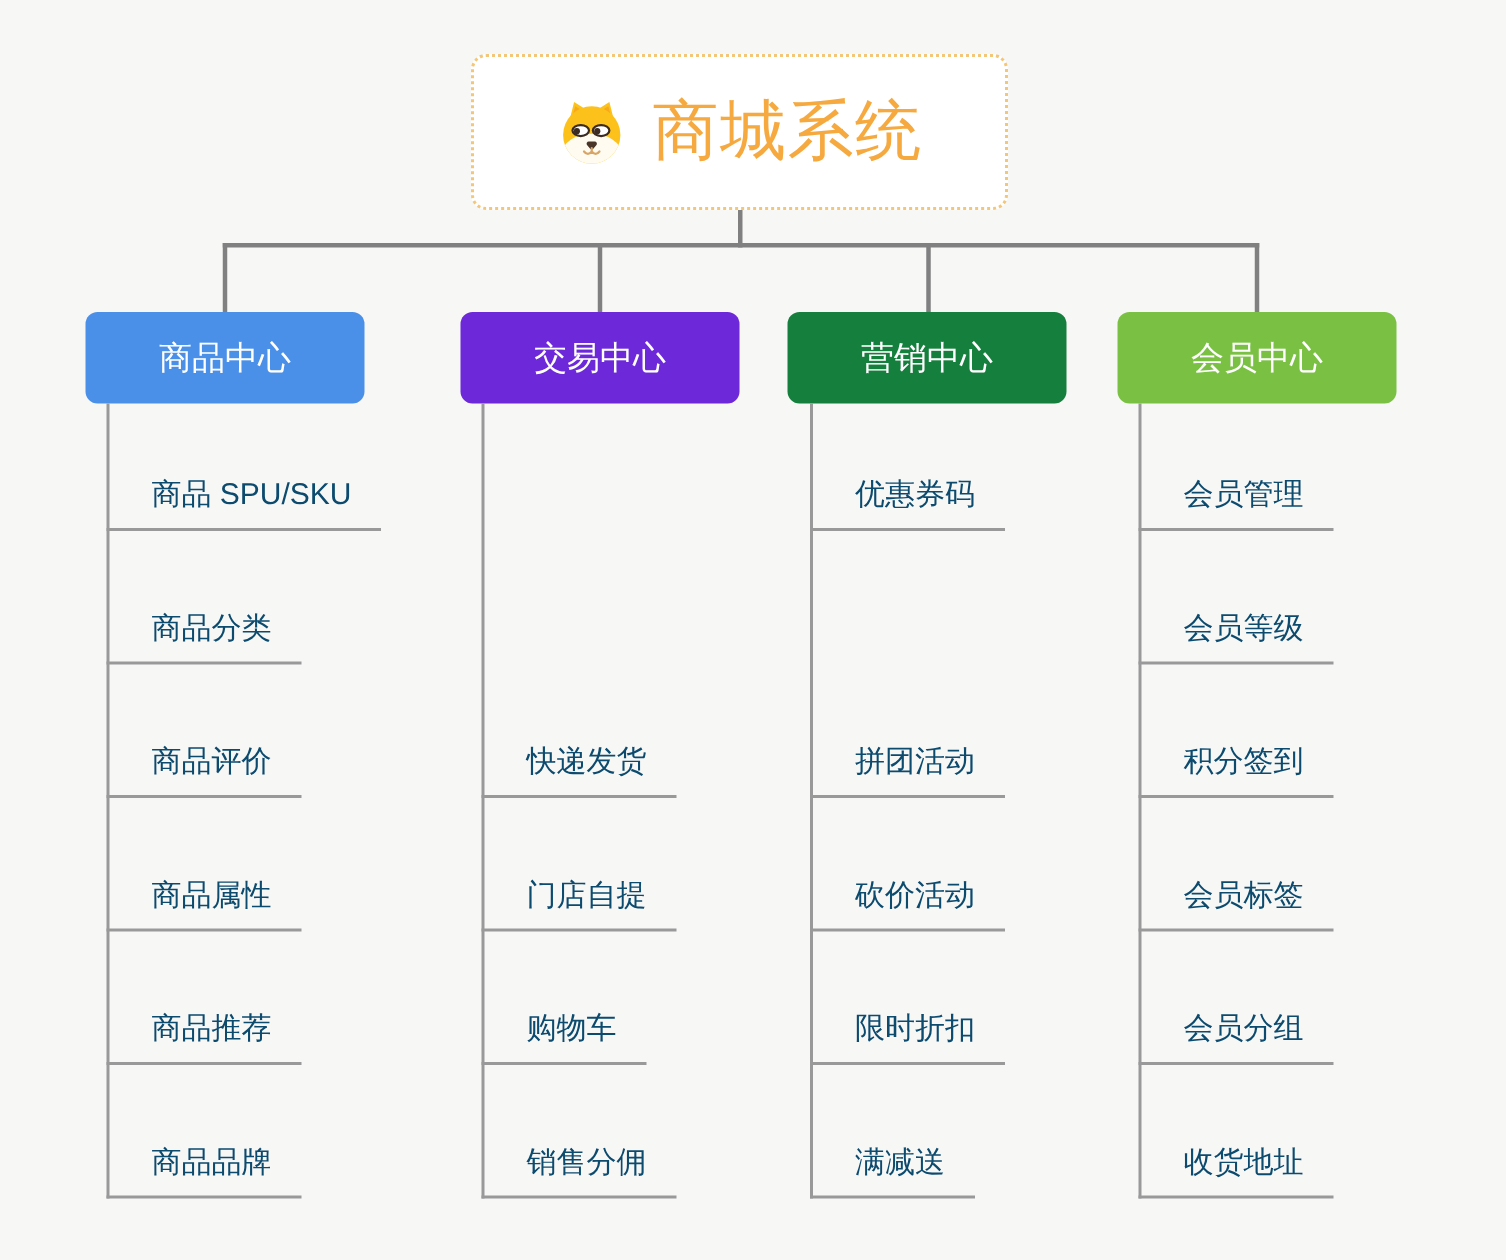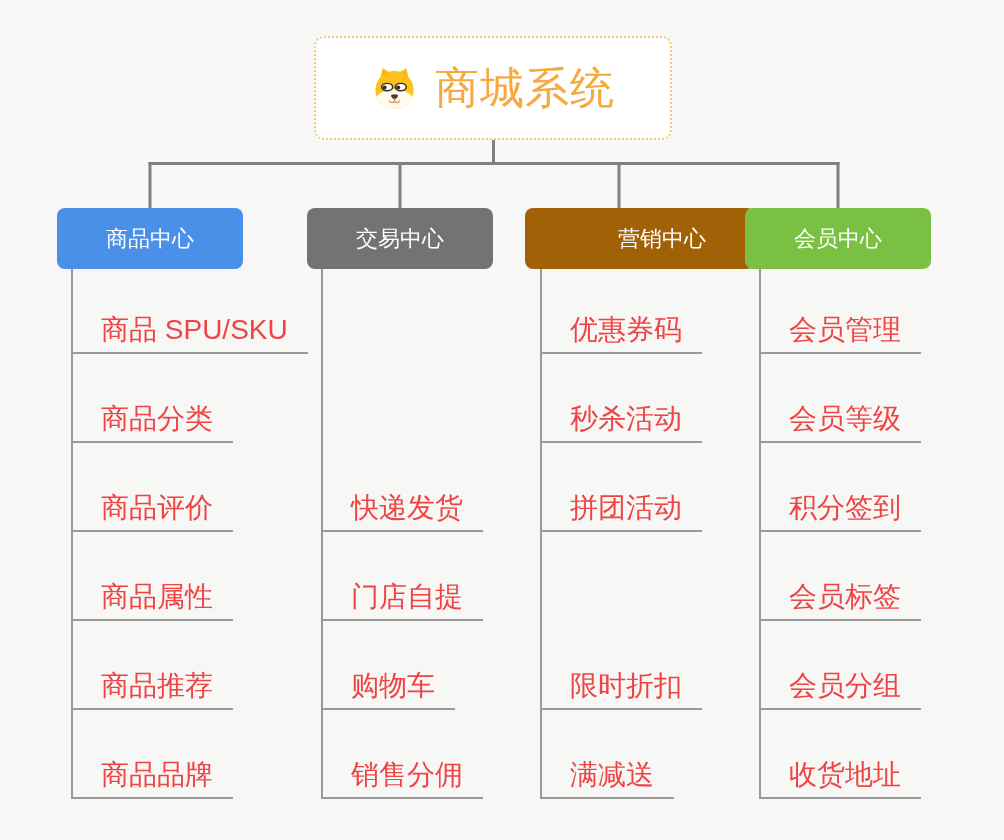--- a/index.html
+++ b/index.html
@@ -37,21 +37,21 @@
     display:flex;align-items:center;justify-content:center;
     white-space:nowrap;cursor:default;
   }
   .b1{left:57px}.b2{left:307px}.b3{left:525px}.b4{left:745px}
   .trunk{
     position:absolute;top:269px;width:2px;height:530px;background:#999999;
   }
   .t1{left:71px}.t2{left:321px}.t3{left:540px}.t4{left:759px}
   .leaf{
     position:absolute;
-    font-size:28px;line-height:32px;color:#ef4444;
+    font-size:20px;line-height:32px;color:#0c4a6e;
     padding:0 20px 6px 30px;
     border-bottom:2px solid #999999;
     white-space:nowrap;cursor:default;
   }
   .c1{left:71px}.c2{left:321px}.c3{left:540px}.c4{left:759px}
   .r1{top:314px}.r2{top:403px}.r3{top:492px}.r4{top:581px}.r5{top:670px}.r6{top:759px}
 </style>
 </head>
 <body>
 
@@ -85,44 +85,44 @@
       <ellipse cx="40.5" cy="30" rx="7.5" ry="5" fill="#FFFFFF" stroke="#3B2B20" stroke-width="2"></ellipse>
       <circle cx="18.5" cy="30.6" r="2.8" fill="#3B2B20"></circle>
       <circle cx="37" cy="30.6" r="2.8" fill="#3B2B20"></circle>
       <path d="M29.3,40 h5.4 a2,2 0 0 1 1.6,3.2 l-2.7,3.2 a2,2 0 0 1 -3.2,0 l-2.7,-3.2 a2,2 0 0 1 1.6,-3.2 z" fill="#4A3629"></path>
       <path d="M32,46 v3 M25,49 q3.5,4.5 7,0 q3.5,4.5 7,0" stroke="#D9A566" stroke-width="2" fill="none" stroke-linecap="round"></path>
     </svg>
     <span class="root-title" style="color: rgb(245, 169, 63);">商城系统</span>
   </div>
 
   <div class="branch b1" style="background-color: rgb(74, 144, 232);">商品中心</div>
-  <div class="branch b2" style="background-color: #737373;">交易中心</div>
-  <div class="branch b3" style="background-color: #a16207; padding-left: 44px;">营销中心</div>
+  <div class="branch b2" style="background-color: #6d28d9;">交易中心</div>
+  <div class="branch b3" style="background-color: #15803d;">营销中心</div>
   <div class="branch b4" style="background-color: rgb(122, 193, 67);">会员中心</div>
 
   <div class="trunk t1"></div>
   <div class="trunk t2"></div>
   <div class="trunk t3"></div>
   <div class="trunk t4"></div>
 
   <div class="leaf c1 r1">商品 SPU/SKU</div>
   <div class="leaf c1 r2">商品分类</div>
   <div class="leaf c1 r3">商品评价</div>
   <div class="leaf c1 r4">商品属性</div>
   <div class="leaf c1 r5">商品推荐</div>
   <div class="leaf c1 r6">商品品牌</div>
 
   <div class="leaf c2 r3">快递发货</div>
   <div class="leaf c2 r5">购物车</div>
   <div class="leaf c2 r4">门店自提</div>
   <div class="leaf c2 r6">销售分佣</div>
 
   <div class="leaf c3 r1">优惠券码</div>
-  <div class="leaf c3 r2">秒杀活动</div>
   <div class="leaf c3 r3">拼团活动</div>
+  <div class="leaf c3 r4">砍价活动</div>
   <div class="leaf c3 r5">限时折扣</div>
   <div class="leaf c3 r6">满减送</div>
 
   <div class="leaf c4 r1">会员管理</div>
   <div class="leaf c4 r2">会员等级</div>
   <div class="leaf c4 r3">积分签到</div>
   <div class="leaf c4 r4">会员标签</div>
   <div class="leaf c4 r5">会员分组</div>
   <div class="leaf c4 r6">收货地址</div>
 

